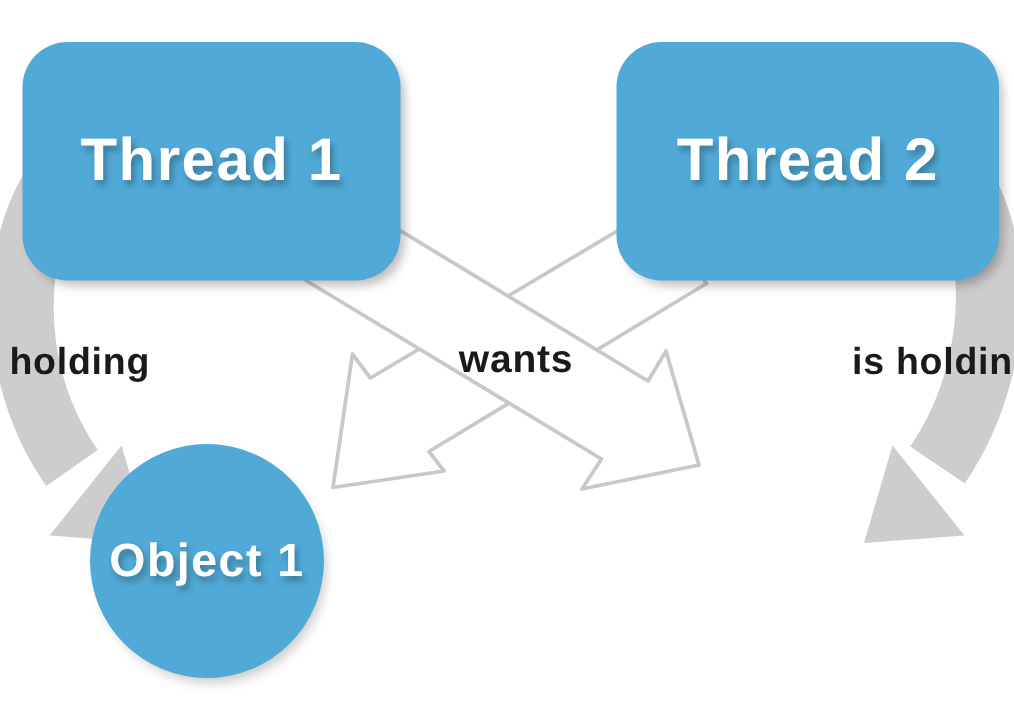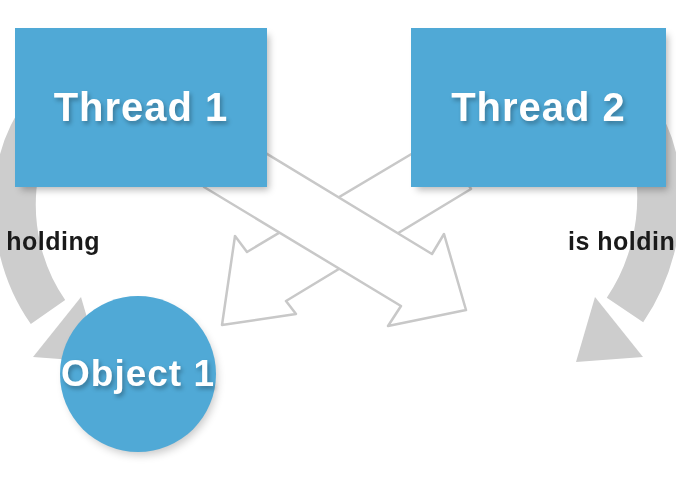--- a/index.html
+++ b/index.html
@@ -10,26 +10,27 @@
     background:#fff;
     font-family:"Liberation Sans","DejaVu Sans",sans-serif;
   }
   #arrow-layer{position:absolute;left:0;top:0;z-index:1;}
   .node{
     position:absolute;z-index:2;
     display:flex;align-items:center;justify-content:center;
     background:var(--node-blue,#50A9D6);
     color:#fff;font-weight:700;
     text-shadow:2px 3px 4px rgba(0,0,0,0.28);
+    border-radius:30px;
   }
   .node-rect{width:252px;height:159px;font-size:40px;letter-spacing:1px;
     box-shadow:4px 5px 7px -2px rgba(0,0,0,0.28);}
   #node-thread-2{left:411px;top:28px;width:255px;}
   #node-thread-1{left:15px;top:28px;}
-  .node-circle{border-radius:50%;font-size:37px;letter-spacing:1px;
+  .node-circle{border-radius:50%;font-size:31px;letter-spacing:1px;
     box-shadow:3px 5px 8px -2px rgba(0,0,0,0.22);}
   #node-object-1{left:60px;top:296px;width:156px;height:156px;}
   #node-object-2{left:469px;top:294px;width:160px;height:160px;}
   .edge-label{
     position:absolute;z-index:3;
     color:var(--label-black,#1a1a1a);
     font-weight:700;font-size:25px;letter-spacing:0.5px;
     white-space:nowrap;
   }
   #label-wants{left:296px;top:224px;width:96px;text-align:center;font-size:26px;}
@@ -67,18 +68,19 @@
 
   <div class="node node-rect" id="node-thread-2">
     <span>Thread 2</span>
   </div>
 
   <div class="node node-circle" id="node-object-1">
     <span>Object 1</span>
   </div>
 
 
+  <div class="edge-label" id="label-wants">wants</div>
 
   <div class="edge-label" id="label-holding-left">is holding</div>
 
   <div class="edge-label" id="label-holding-right">is holding</div>
 
 </div>
 
 </body></html>

